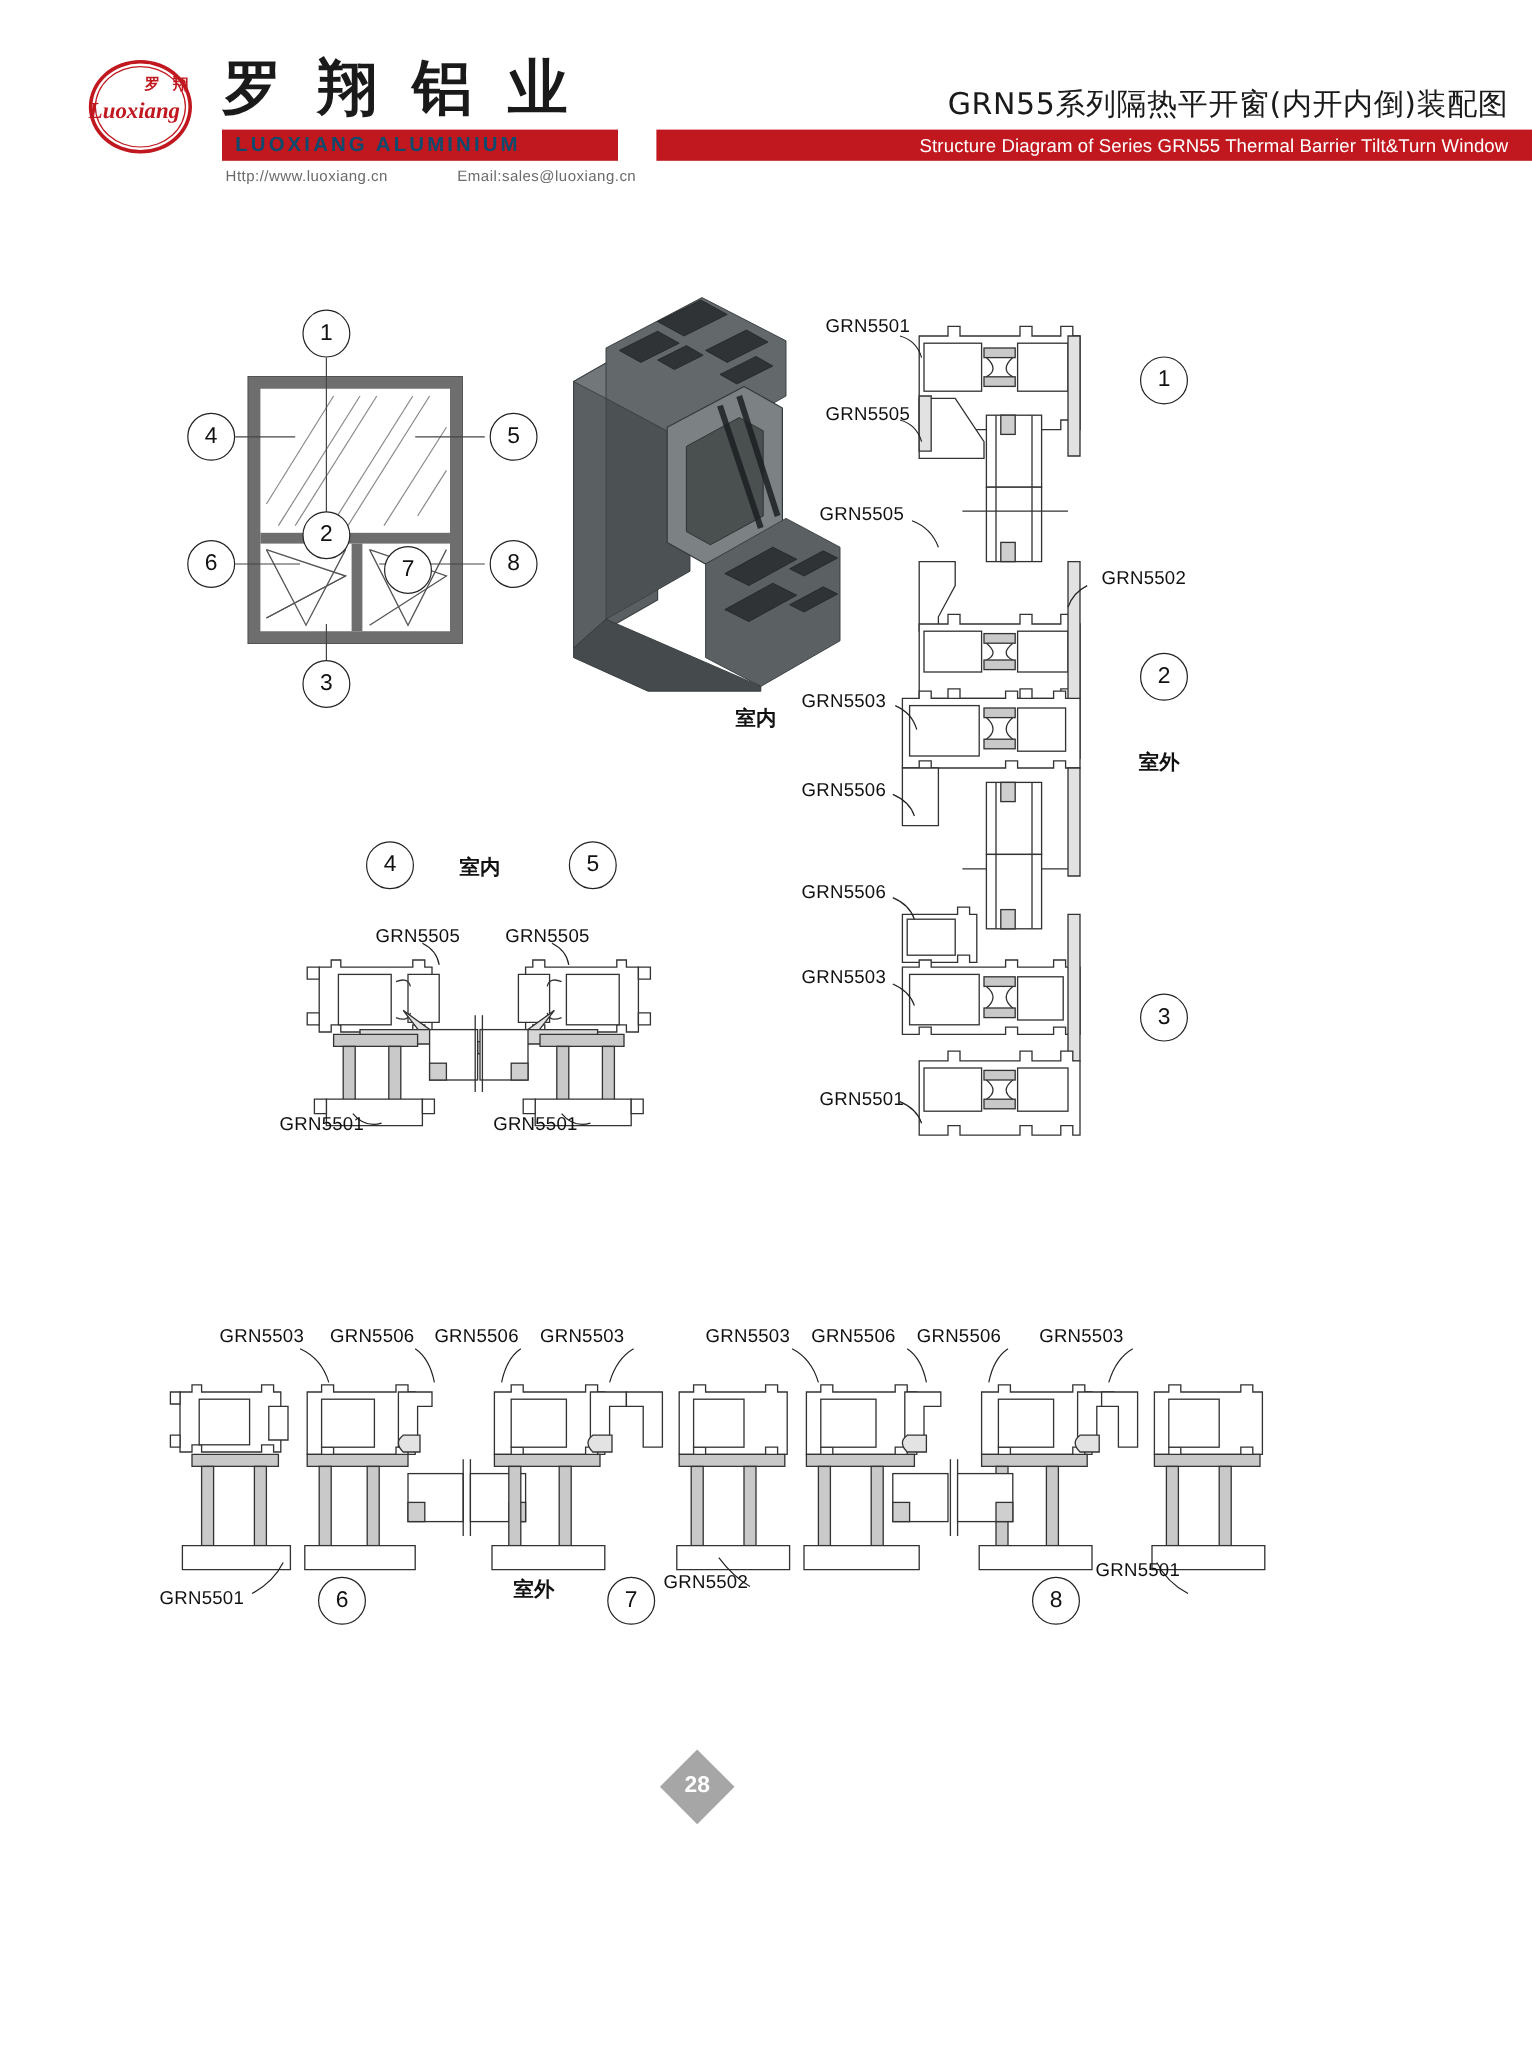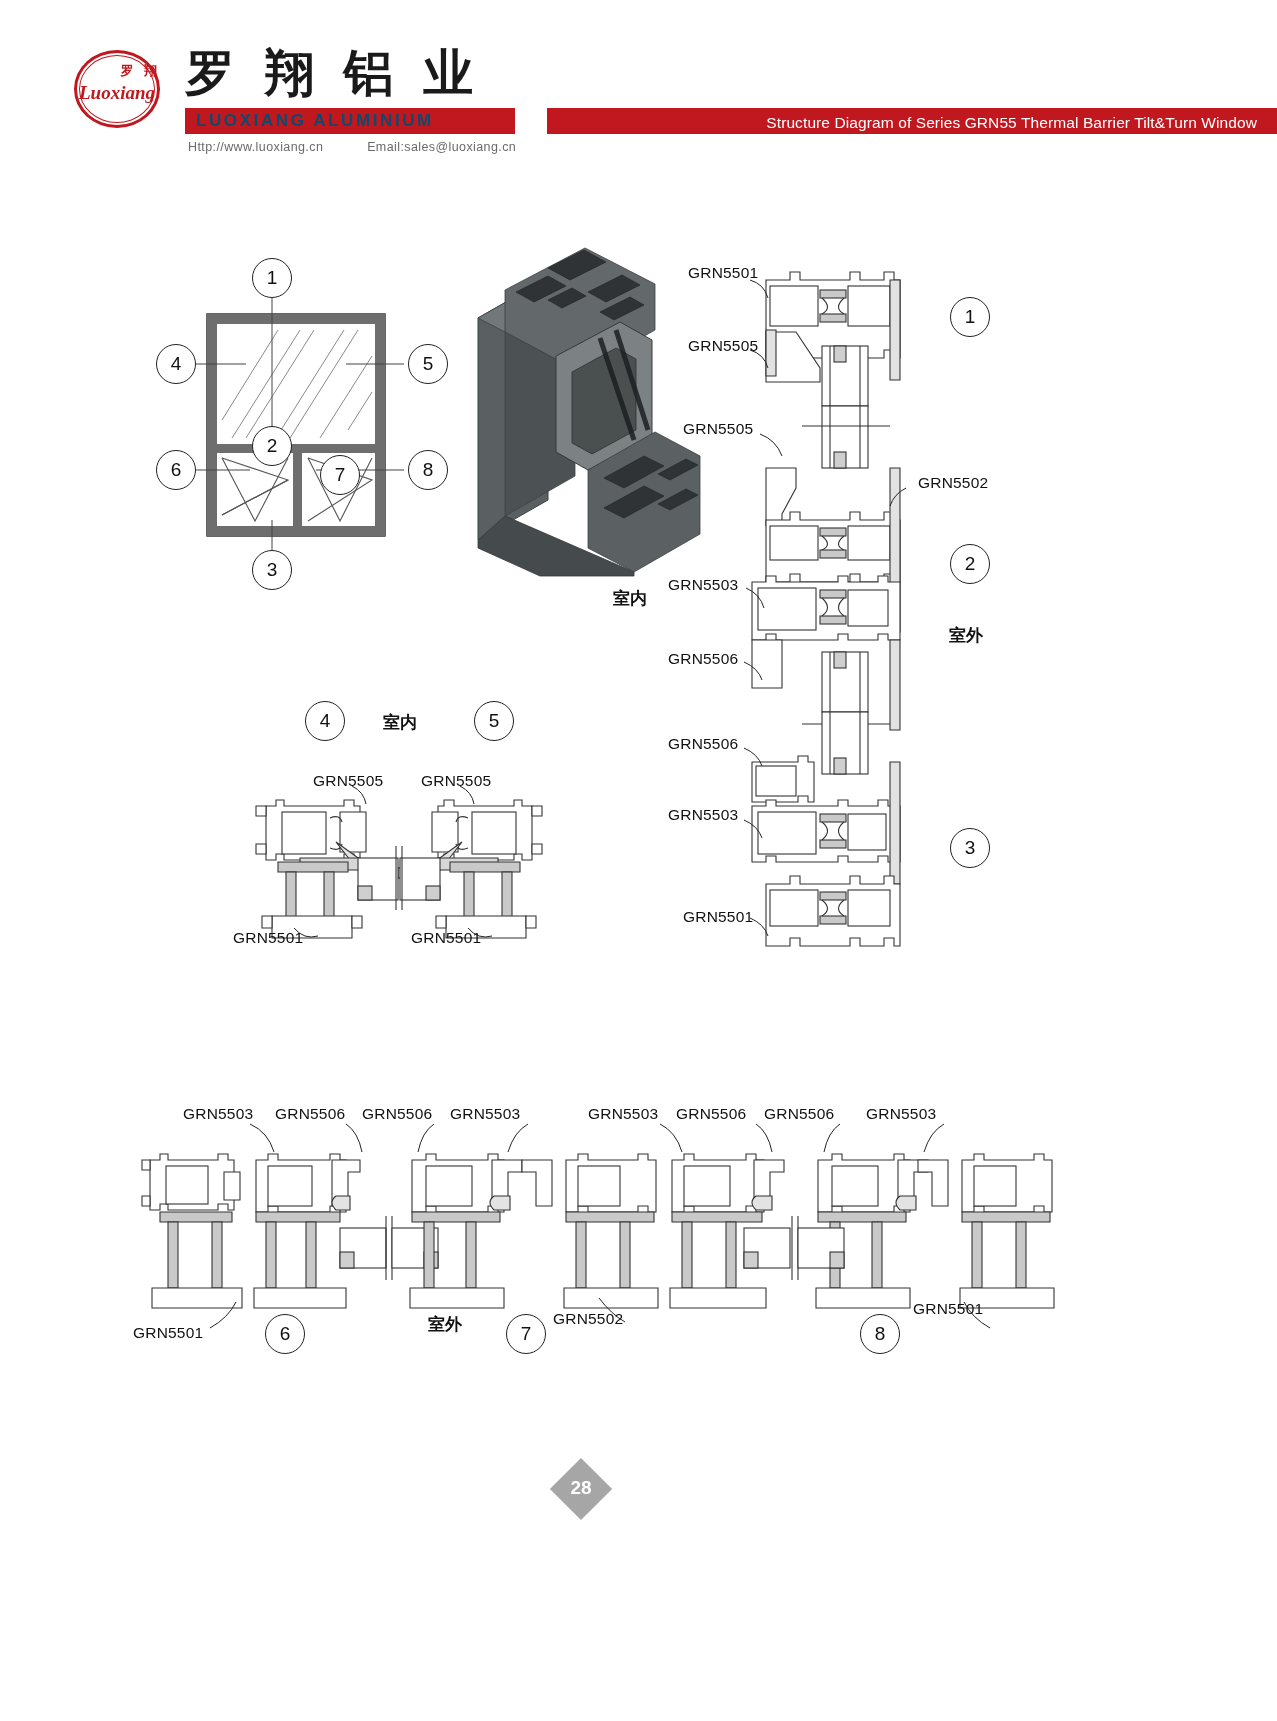--- a/index.html
+++ b/index.html
@@ -4,27 +4,27 @@
 <style>
   html,body{margin:0;padding:0;}
   body{width:1277px;height:1721px;background:#ffffff;font-family:"Liberation Sans",sans-serif;position:relative;overflow:hidden;}
 
   
   .header{position:absolute;left:0;top:0;width:1277px;height:172px;}
   .logo-badge{position:absolute;left:74px;top:50px;width:90px;height:82px;}
   .logo-badge .ring{position:absolute;left:0;top:0;width:86px;height:78px;border:3px solid #c1181f;border-radius:50%;box-sizing:border-box;}
   .logo-badge .ring2{position:absolute;left:5px;top:5px;width:76px;height:68px;border:1.5px solid #c1181f;border-radius:50%;box-sizing:border-box;}
   .logo-badge .lx-cn{position:absolute;left:0;top:14px;width:86px;text-align:right;font-size:13px;font-weight:bold;color:#c1181f;letter-spacing:3px;line-height:1;font-family:"DejaVu Sans",sans-serif;}
-  .logo-badge .lx-en{position:absolute;left:0;top:33px;width:86px;text-align:center;font-size:19px;color:#c1181f;font-family:"Liberation Serif",serif;font-style:italic;font-weight:bold;line-height:1;}
+  .logo-badge .lx-en{position:absolute;left:0;top:33px;width:86px;font-size:19px;color:#c1181f;font-family:"Liberation Serif",serif;font-style:italic;font-weight:bold;line-height:1;}
 
   .brand-cn{position:absolute;left:185px;top:48px;font-size:50px;font-weight:bold;color:#1a1a1a;letter-spacing:6px;line-height:1;font-family:"DejaVu Sans",sans-serif;text-align:right;}
   .brand-bar{position:absolute;left:185px;top:108px;width:330px;height:26px;background:#c1181f;}
   .brand-en{position:absolute;left:196px;top:110px;font-size:17px;font-weight:bold;color:#0c4a6e;letter-spacing:2.6px;line-height:22px;}
   .brand-urls{position:absolute;left:188px;top:140px;font-size:12.5px;color:#6a6a6a;letter-spacing:.4px;}
-  .brand-urls .mail{margin-left:40px;}
+  .brand-urls .mail{margin-left:54px;}
 
   .title-cn{position:absolute;right:20px;top:70px;font-size:25px;color:#1a1a1a;letter-spacing:.5px;font-family:"DejaVu Sans",sans-serif;}
   .title-bar{position:absolute;left:547px;top:108px;width:730px;height:26px;background:#c1181f;}
   .title-en{position:absolute;right:20px;top:110px;font-size:15.5px;color:#ffffff;line-height:26px;letter-spacing:.1px;}
 
   
   .cg{position:absolute;top:0;left:0;}
   .callout{position:absolute;border:1.6px solid #222;border-radius:50%;background:#fff;
            display:flex;align-items:center;justify-content:center;font-size:19px;color:#111;
            width:40px;height:40px;box-sizing:border-box;font-family:"Liberation Sans",sans-serif;}
@@ -49,20 +49,21 @@
   </div>
 
   <div class="brand-cn">罗 翔 铝 业</div>
   <div class="brand-bar"></div>
   <div class="brand-en">LUOXIANG ALUMINIUM</div>
   <div class="brand-urls">
     <span>Http://www.luoxiang.cn</span>
     <span class="mail">Email:sales@luoxiang.cn</span>
   </div>
 
+  <div class="title-cn">GRN55系列隔热平开窗(内开内倒)装配图</div>
   <div class="title-bar"></div>
   <div class="title-en">Structure Diagram of Series GRN55 Thermal Barrier Tilt&amp;Turn Window</div>
 </div>
 
 <svg class="cg" width="1277" height="1721" style="pointer-events:none">
   <defs>
     <g id="prof-lines"></g>
   </defs>
 
   <g stroke="#5b5b5b" fill="none">

